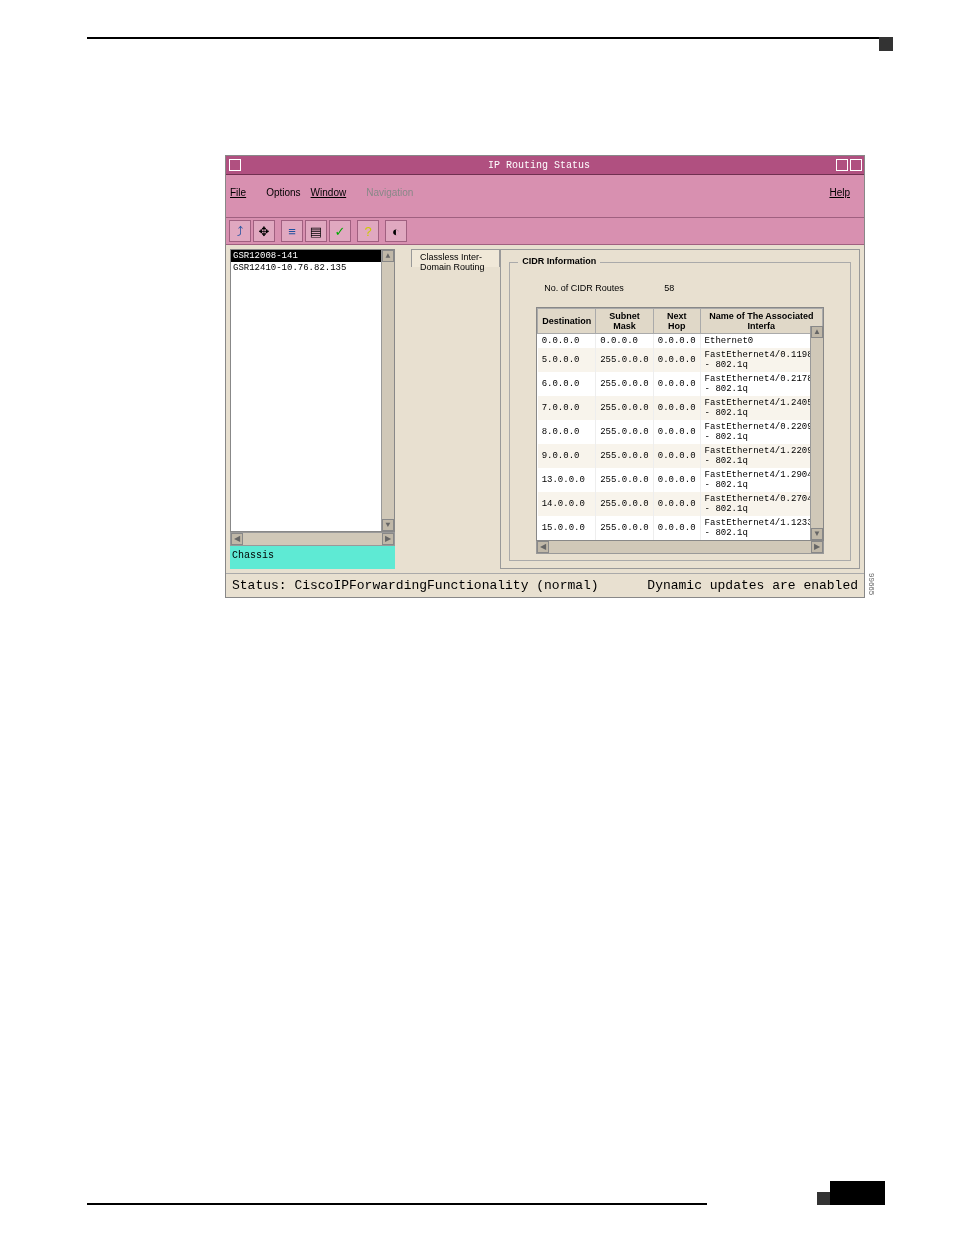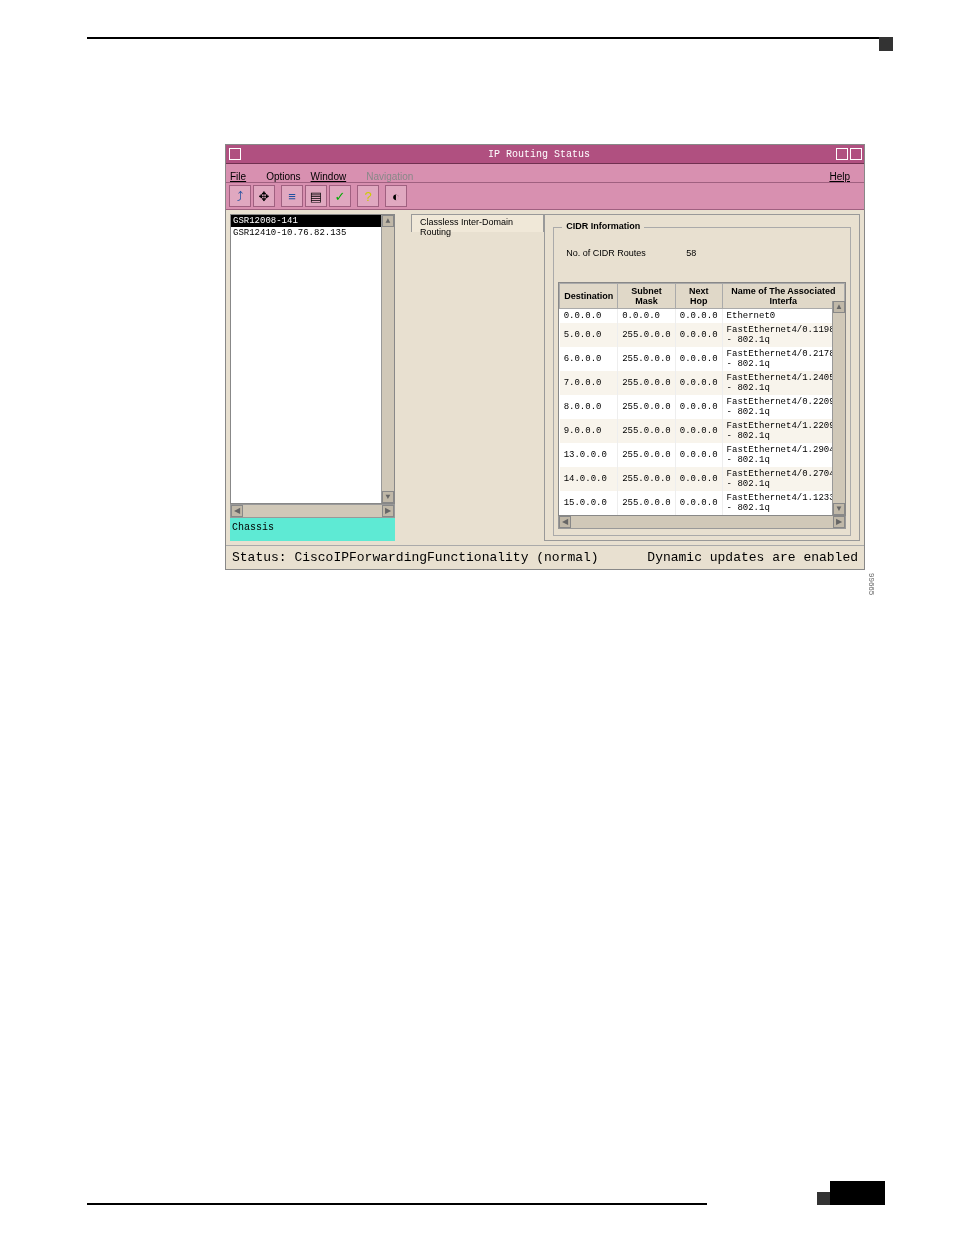--- a/index.html
+++ b/index.html
@@ -1,25 +1,25 @@
 <!DOCTYPE html>
 <html><head>
 <meta charset="utf-8">
 <style>
 body{margin:0;font-family:Arial,Helvetica,sans-serif;font-size:11px;background:#fff;color:#000}
 .page{width:954px;height:1235px;position:relative;background:#fff}
 .top-bar{position:absolute;left:87px;top:37px;right:69px;height:18px;border-top:2px solid #000}
 .top-cap{position:absolute;right:61px;top:37px;width:14px;height:14px;background:#333}
-.app-window{position:absolute;left:225px;top:144px;width:638px;border:1px solid #888}
+.app-window{position:absolute;left:225px;top:155px;width:638px;border:1px solid #888}
 .titlebar{background:#b05080;color:#fff;height:18px;display:flex;align-items:center;font-size:10px;border-bottom:1px solid #703050}
 .titlebar .tb-left{width:12px;height:12px;margin:0 3px;border:1px solid #fff;box-sizing:border-box}
 .titlebar .tb-title{flex:1;text-align:center;font-family:'Courier New',monospace}
 .titlebar .tb-right{display:flex;margin-right:2px}
 .titlebar .tb-btn{width:12px;height:12px;margin-left:2px;border:1px solid #fff;box-sizing:border-box}
-.menubar{background:#d890b0;height:18px;display:flex;align-items:flex-end;padding:0 4px;font-size:10px;border-bottom:1px solid #a06080}
+.menubar{background:#d890b0;height:18px;display:flex;align-items:flex-start;padding:12px 4px;font-size:10px;border-bottom:1px solid #a06080}
 .menubar span{margin-right:10px;cursor:default}
 .menubar .mnem{text-decoration:underline}
 .menubar .disabled{color:#888}
 .menubar .help{margin-left:auto;margin-right:0}
 .toolbar{background:#d890b0;height:26px;display:flex;align-items:center;padding:0 2px;border-bottom:1px solid #a06080}
 .toolbar .tbtn{width:20px;height:20px;margin:0 1px;display:flex;align-items:center;justify-content:center;font-size:13px;border:1px solid #a06080;background:#e0a8c0;cursor:pointer}
 .toolbar .sep{width:4px}
 .toolbar .tbtn.blue{color:#2050a0}
 .toolbar .tbtn.green{color:#0a0}
 .toolbar .tbtn.yell{color:#cc0}
@@ -31,23 +31,23 @@
 .tree-scroll-v{position:absolute;right:0;top:0;width:12px;height:100%;background:#d0c8b8;border-left:1px solid #999}
 .tree-scroll-v .sbtn{height:12px;background:#c0b8a8;border:1px solid #888;box-sizing:border-box;font-size:8px;text-align:center;line-height:10px;color:#666}
 .tree-scroll-h{height:12px;background:#d0c8b8;border:1px solid #999;display:flex}
 .tree-scroll-h .sbtn{width:12px;background:#c0b8a8;border:1px solid #888;box-sizing:border-box;font-size:8px;text-align:center;line-height:10px;color:#666}
 .tree-scroll-h .track{flex:1}
 .tree-label{background:#5eead4;padding:4px 2px 8px;font-family:'Courier New',monospace;font-size:10px}
 .content-pane{flex:1;display:flex;flex-direction:row}
 .tab-row{height:18px;display:flex}
 .tab{background:#f0e8d8;border:1px solid #999;border-bottom:none;padding:2px 8px;font-size:9px}
 .tab-body{flex:1;background:#e8e0d0;border:1px solid #999;padding:12px 8px 4px}
-.fieldset{border:1px solid #aaa;padding:20px 4px 6px;position:relative}
+.fieldset{border:1px solid #aaa;padding:20px 26px 6px;position:relative}
 .fieldset .legend{position:absolute;top:-7px;left:8px;background:#e8e0d0;padding:0 4px;font-size:9px;font-weight:bold}
-.info-row{display:flex;font-size:9px;margin-bottom:24px;padding-left:8px}
+.info-row{display:flex;font-size:9px;margin-bottom:14px;padding-left:8px}
 .info-row .lbl{width:120px}
 .table-wrap{position:relative;border:1px solid #888;background:#fff}
 .rtable{width:100%;border-collapse:collapse;font-size:9px;font-family:'Courier New',monospace}
 .rtable th{background:#e0d8c8;border:1px solid #aaa;padding:2px 4px;text-align:center;font-family:Arial,Helvetica,sans-serif;font-weight:bold}
 .rtable td{padding:2px 4px;border-right:1px solid #eee}
 .rtable tr:nth-child(even) td{background:#f8f4ec}
 .tbl-scroll-v{position:absolute;right:0;top:18px;bottom:0;width:12px;background:#d0c8b8;border-left:1px solid #999}
 .tbl-scroll-v .sbtn{height:12px;background:#c0b8a8;border:1px solid #888;box-sizing:border-box;font-size:8px;text-align:center;line-height:10px;color:#666}
 .tbl-scroll-h{height:12px;background:#d0c8b8;border:1px solid #999;display:flex;margin-top:-1px}
 .tbl-scroll-h .sbtn{width:12px;background:#c0b8a8;border:1px solid #888;box-sizing:border-box;font-size:8px;text-align:center;line-height:10px;color:#666}

